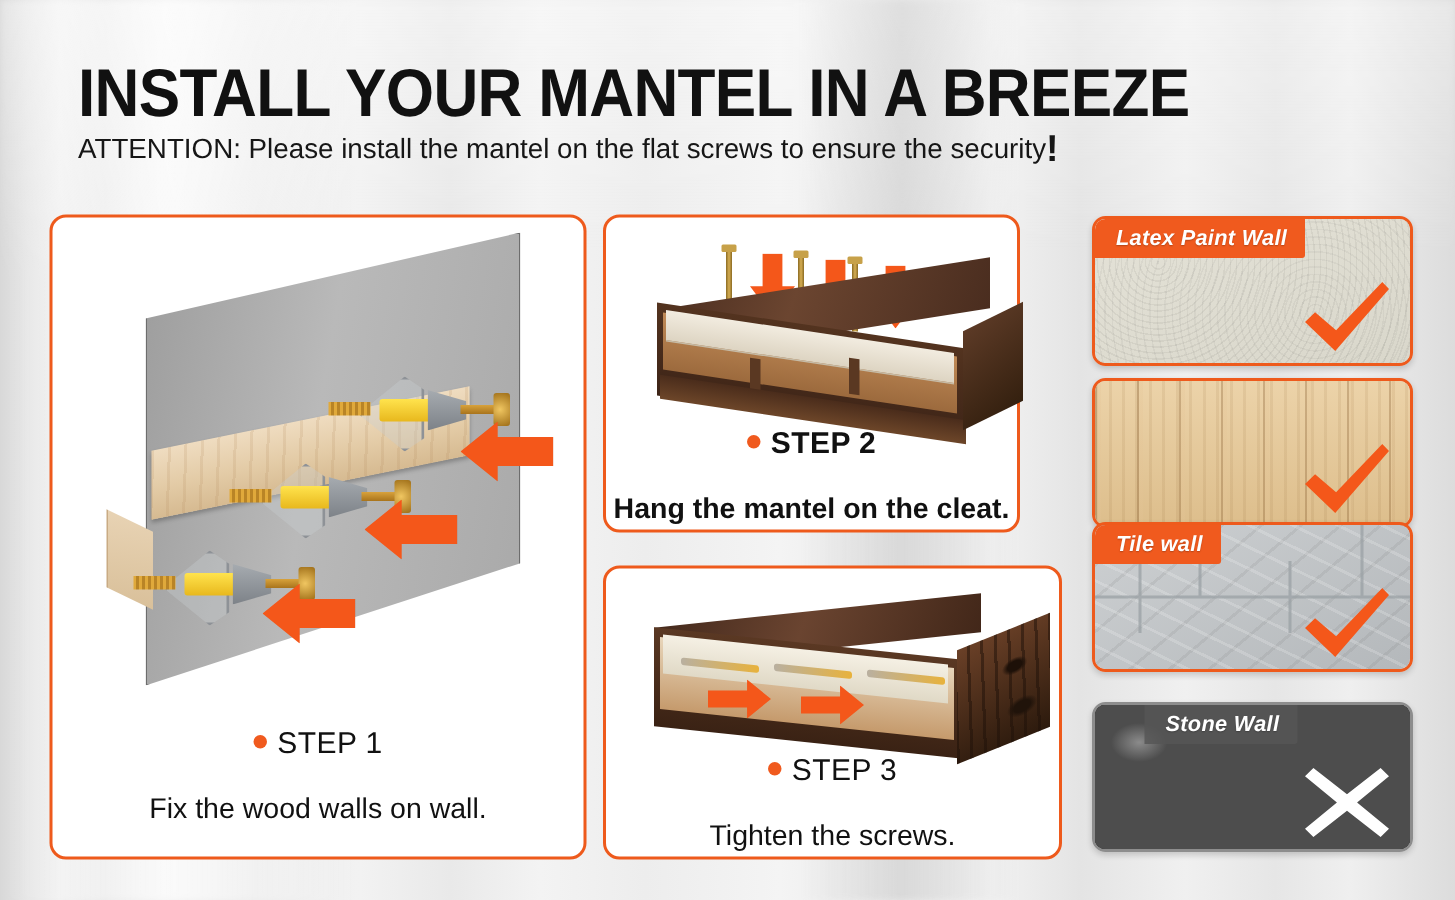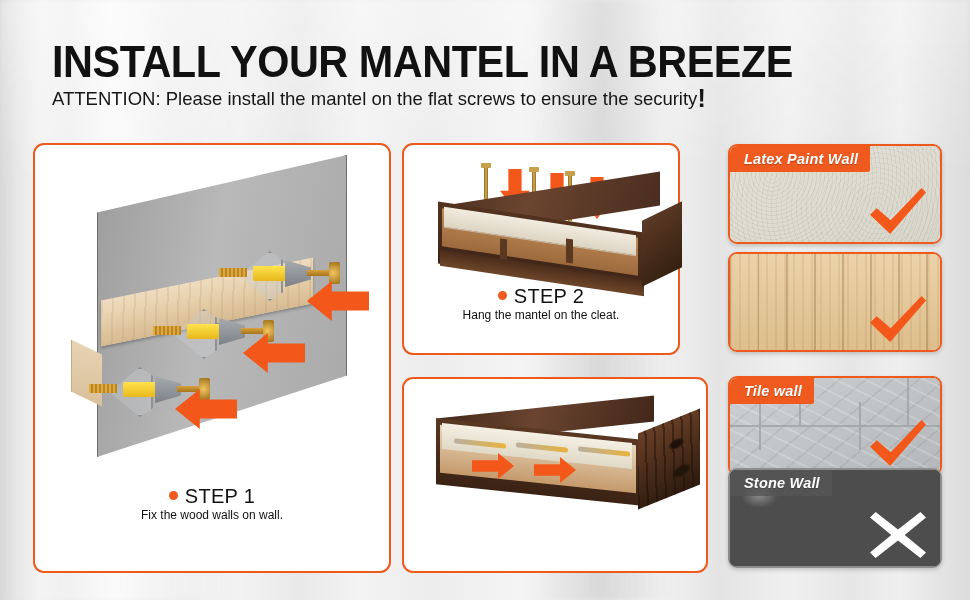--- a/index.html
+++ b/index.html
@@ -27,28 +27,28 @@
   .title{position:absolute;left:52px;top:36px;
     font-family:"Liberation Sans Narrow","Liberation Sans",sans-serif;
     font-weight:bold;font-size:45px;letter-spacing:-0.5px;color:#111;
     transform:scaleX(.92);transform-origin:left center;white-space:nowrap;}
   .subtitle{position:absolute;left:52px;top:88px;font-size:18.5px;color:#161616;white-space:nowrap;}
   .subtitle .bang{font-size:25px;font-weight:bold;line-height:0;vertical-align:-2px;}
 
   
   .panel{position:absolute;background:#fff;border:2px solid #ee5a1c;border-radius:11px;box-sizing:border-box;}
   #panel1{left:33px;top:143px;width:358px;height:430px;}
-  #panel2{left:402px;top:143px;width:278px;height:212px;}
+  #panel2{left:402px;top:143px;width:278px;height:212px;font-weight:bold;}
   #panel3{left:402px;top:377px;width:306px;height:196px;}
 
   .cap{position:absolute;left:0;right:0;text-align:center;color:#111;}
   .cap .step{font-size:20px;letter-spacing:.3px;}
   .cap .dot{display:inline-block;width:9px;height:9px;border-radius:50%;
     background:#f05a1e;vertical-align:3px;margin-right:7px;}
-  .cap .desc{font-size:12px;margin-top:0;white-space:nowrap;}
+  .cap .desc{font-size:19px;margin-top:21px;white-space:nowrap;}
 
   
   .s1wrap{position:absolute;left:0;top:6px;width:354px;height:330px;overflow:hidden;}
   .wall{position:absolute;left:62px;top:4px;width:248px;height:300px;
     background:linear-gradient(100deg,#9d9d9d,#b9b9b9 45%,#a9a9a9);
     border:1px solid #6d6d6d;
     clip-path:polygon(0 19%,100% 0,100% 73%,0 100%);}
   .cleat{position:absolute;left:66px;top:128px;width:212px;height:46px;
     background:linear-gradient(180deg,#efdcc0,#e3cba6 55%,#d6ba91);
     transform:skewY(-11.5deg);box-shadow:0 2px 3px rgba(0,0,0,.25);}
@@ -131,28 +131,28 @@
     transform:skewY(-22deg);}
   .rtarrow{position:absolute;width:42px;height:26px;}
   .rtarrow i{position:absolute;inset:0;background:#f4571a;
     clip-path:polygon(0 28%,62% 28%,62% 0,100% 50%,62% 100%,62% 72%,0 72%);
     filter:drop-shadow(2px 2px 2px rgba(0,0,0,.25));}
 
   
   .card{position:absolute;left:728px;width:214px;height:100px;
     border:2px solid #ee5a1c;border-radius:9px;box-sizing:border-box;overflow:hidden;
     box-shadow:0 2px 4px rgba(0,0,0,.18);}
-  #card1{top:144px;} #card2{top:252px;} #card3{top:376px;}
+  #card1{top:144px;} #card2{top:252px;} #card3{top:348px;}
   #card4{top:468px;border-color:#8d8d8d;}
   .card .tex{position:absolute;inset:0;}
   .card .lbl{position:absolute;left:0;top:0;height:26px;padding:0 12px 0 14px;
     display:flex;align-items:center;background:#f05a1e;color:#fff;
     font-size:14.5px;font-weight:bold;font-style:italic;letter-spacing:.2px;
     border-bottom-right-radius:2px;text-shadow:0 1px 1px rgba(0,0,0,.25);white-space:nowrap;}
-  #card4 .lbl{background:rgba(85,85,85,.82);}
+  #card4 .lbl{background:rgba(85,85,85,.82);margin-left:33px;}
   .mark{position:absolute;right:14px;bottom:8px;width:56px;height:46px;}
   .mark.check i{position:absolute;inset:0;background:#f4571a;
     clip-path:polygon(36% 100%,0 58%,12% 44%,37% 70%,92% 0,100% 10%);}
   .mark.cross i{position:absolute;inset:0;background:#fff;
     clip-path:polygon(10% 0,50% 38%,90% 0,100% 12%,62% 50%,100% 88%,90% 100%,50% 62%,10% 100%,0 88%,38% 50%,0 12%);}
 
   .tex-latex{background:
     repeating-radial-gradient(circle at 20% 30%,rgba(0,0,0,.05) 0 1px,rgba(0,0,0,0) 1px 4px),
     repeating-radial-gradient(circle at 70% 65%,rgba(0,0,0,.04) 0 1px,rgba(0,0,0,0) 1px 5px),
     linear-gradient(160deg,#e4e2d7,#d9d7cb);}
@@ -290,20 +290,26 @@
       <div class="slot" style="left:84px;top:48px;width:52px"></div>
       <div class="slot" style="left:146px;top:52px;width:52px"></div>
       <div class="rtarrow" style="left:40px;top:56px">
           <i></i>
         </div>
       <div class="rtarrow" style="left:102px;top:60px">
           <i></i>
         </div>
       <div class="right"></div>
     </div>
+    <div class="cap" style="top:124px">
+      <div class="step">
+        <span class="dot"></span><span>STEP 3</span>
+      </div>
+      <div class="desc">Tighten the screws.</div>
+    </div>
   </div>
 
   <div class="card" id="card1">
     <div class="tex tex-latex"></div>
     <div class="lbl">Latex Paint Wall</div>
     <div class="mark check">
         <i></i>
       </div>
   </div>
 

